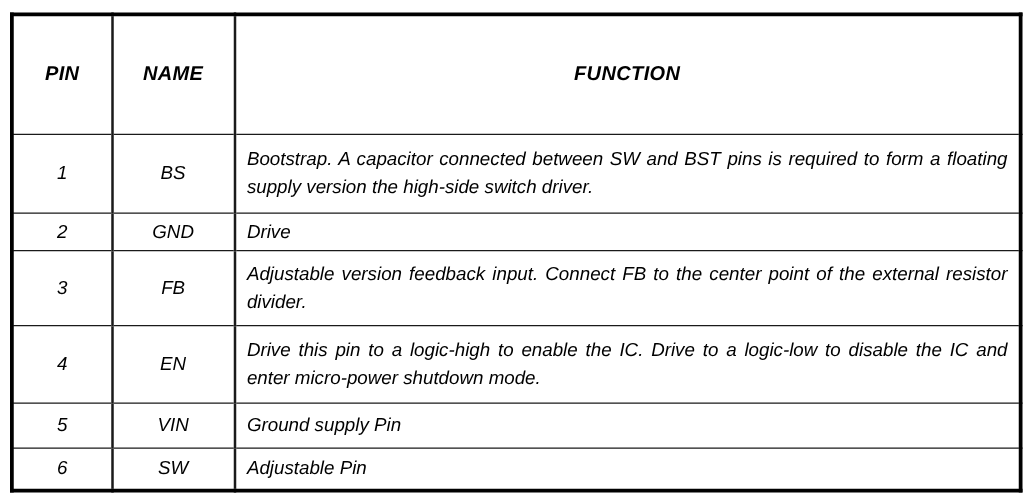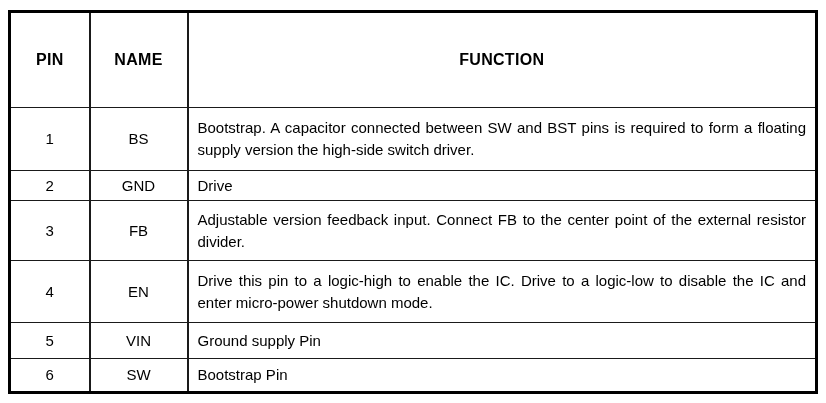--- a/index.html
+++ b/index.html
@@ -7,20 +7,21 @@
     padding: 0;
     background: #ffffff;
   }
   .page {
     position: relative;
     width: 826px;
     height: 403px;
     background: #ffffff;
     font-family: "Liberation Sans", sans-serif;
     color: #000000;
+    font-style: italic;
   }
   table.pin-table {
     position: absolute;
     left: 8px;
     top: 10px;
     width: 810px;
     height: 381px;
     border-collapse: collapse;
     table-layout: fixed;
     border: 3px solid #000000;
@@ -102,17 +103,17 @@
         <td class="c-func">Drive this pin to a logic-high to enable the IC. Drive to a logic-low to disable the IC and enter micro-power shutdown mode.</td>
       </tr>
       <tr class="h36">
         <td class="c-pin">5</td>
         <td class="c-name">VIN</td>
         <td class="c-func">Ground supply Pin</td>
       </tr>
       <tr class="h34">
         <td class="c-pin">6</td>
         <td class="c-name">SW</td>
-        <td class="c-func">Bootstrap Pin</td>
+        <td class="c-func">Adjustable Pin</td>
       </tr>
     </tbody>
   </table>
 </div>
 
 </body></html>

